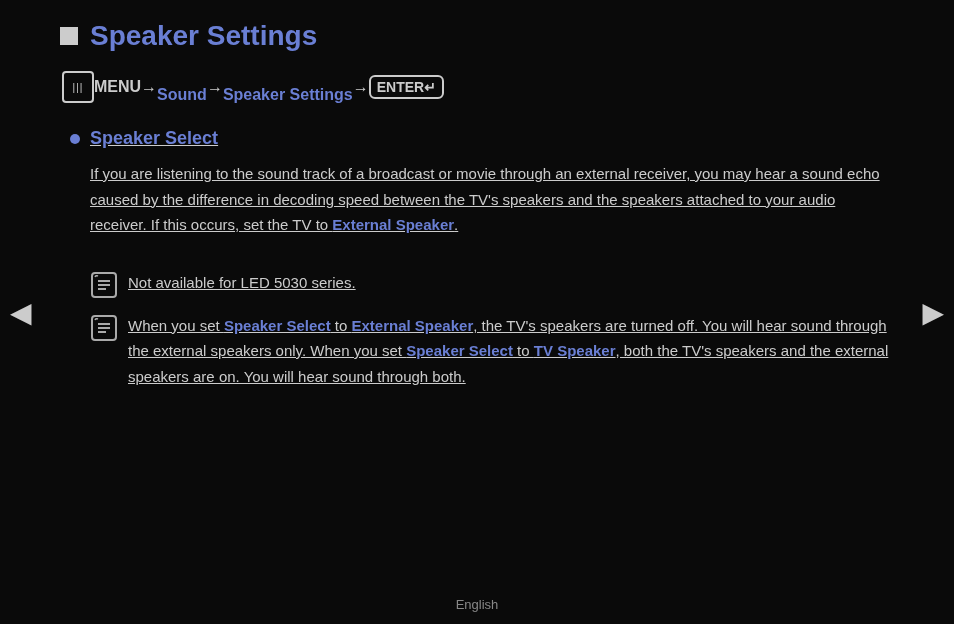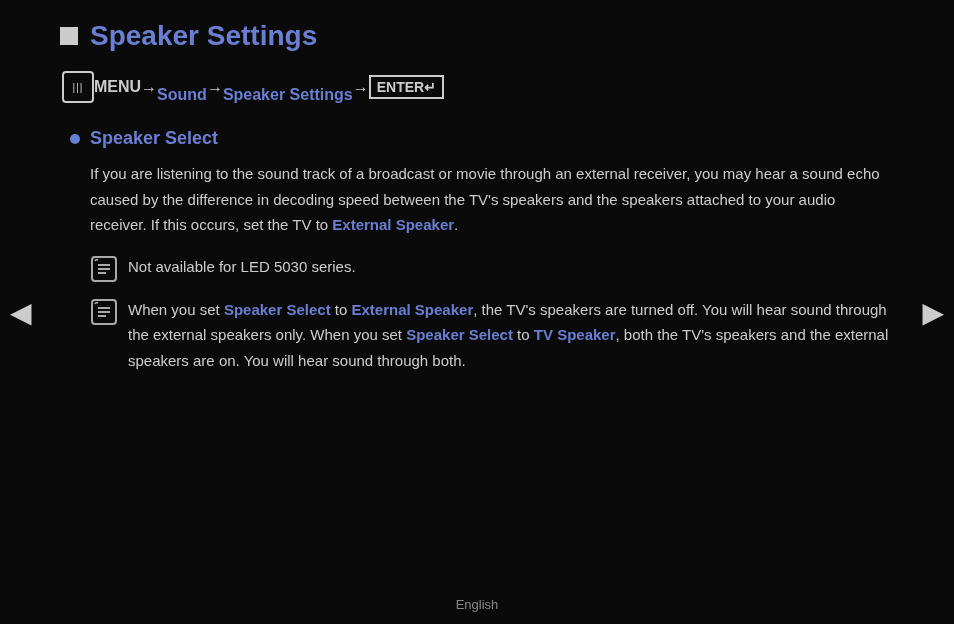--- a/index.html
+++ b/index.html
@@ -88,35 +88,36 @@
       font-size: 16px;
       font-weight: bold;
       margin-top: 16px;
     }
 
     .enter-icon {
       display: inline-flex;
       align-items: center;
       justify-content: center;
       border: 2px solid #cccccc;
-      border-radius: 0;
+      border-radius: 6px;
       padding: 2px 6px;
       font-size: 14px;
       font-weight: bold;
       color: #cccccc;
       position: relative;
     }
 
     .enter-icon::after {
       content: '↵';
       font-size: 14px;
     }
 
     .content-section {
       margin-left: 10px;
+      text-decoration: underline;
     }
 
     .section-heading-row {
       display: flex;
       align-items: center;
       gap: 10px;
       margin-bottom: 12px;
     }
 
     .bullet-dot {
@@ -131,21 +132,21 @@
       color: #6a7fd4;
       font-size: 18px;
       font-weight: bold;
     }
 
     .main-text {
       color: #cccccc;
       font-size: 15px;
       line-height: 1.7;
       margin-left: 20px;
-      margin-bottom: 16px;
+      margin-bottom: 32px;
     }
 
     .highlight-blue {
       color: #6a7fd4;
       font-weight: bold;
     }
 
     .note-row {
       display: flex;
       align-items: flex-start;

